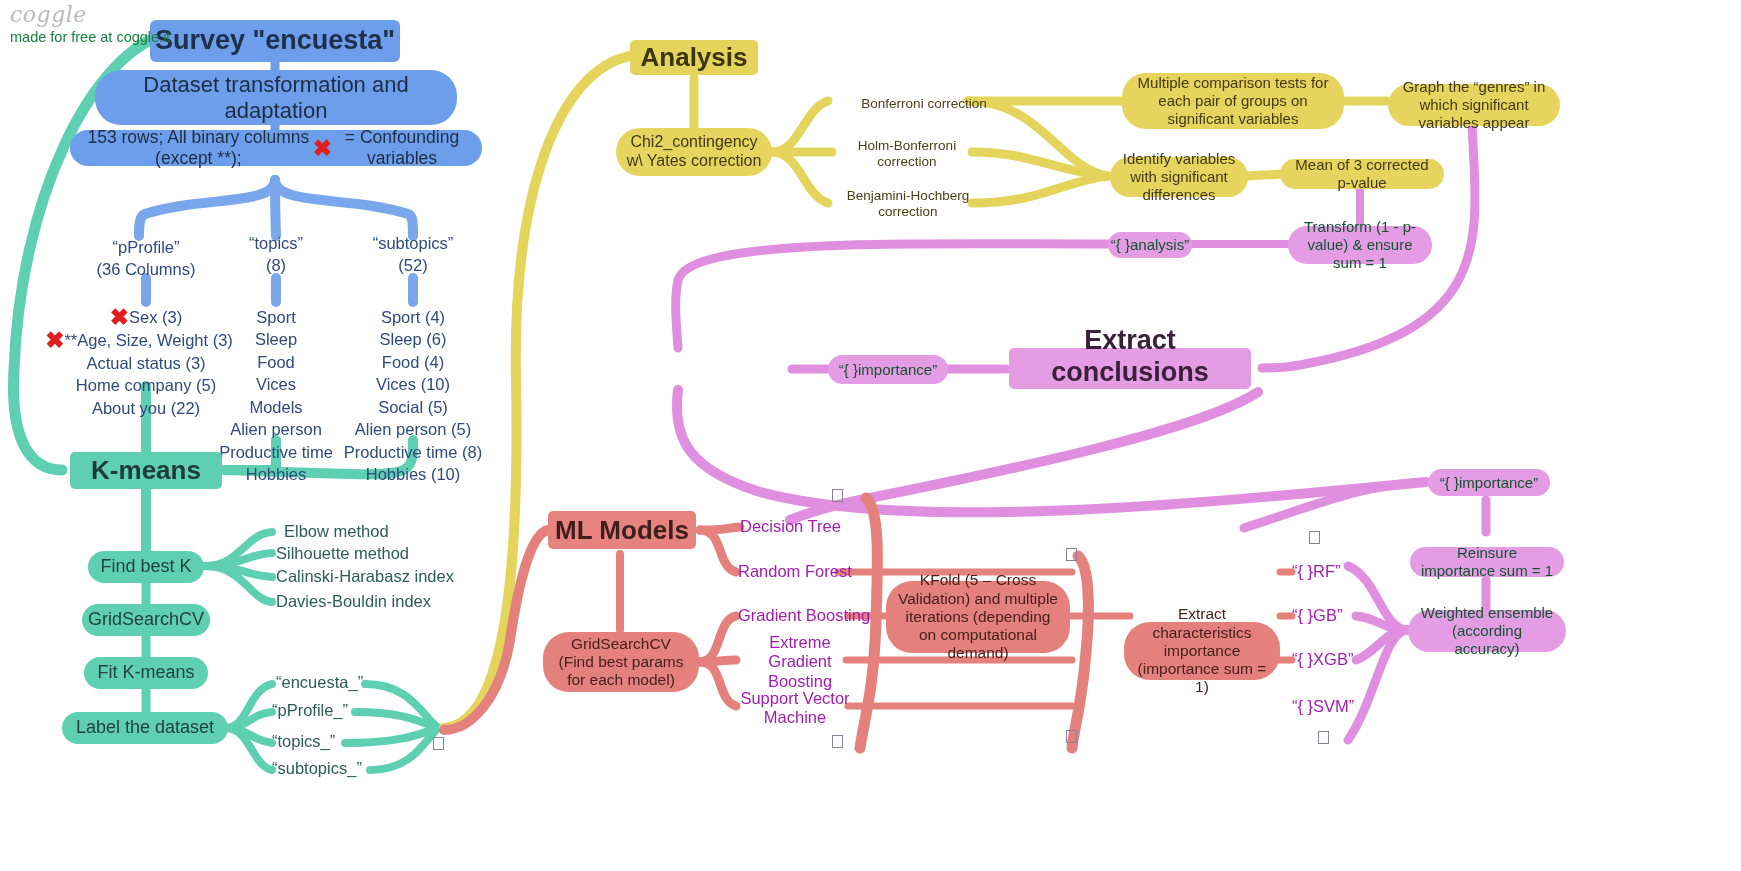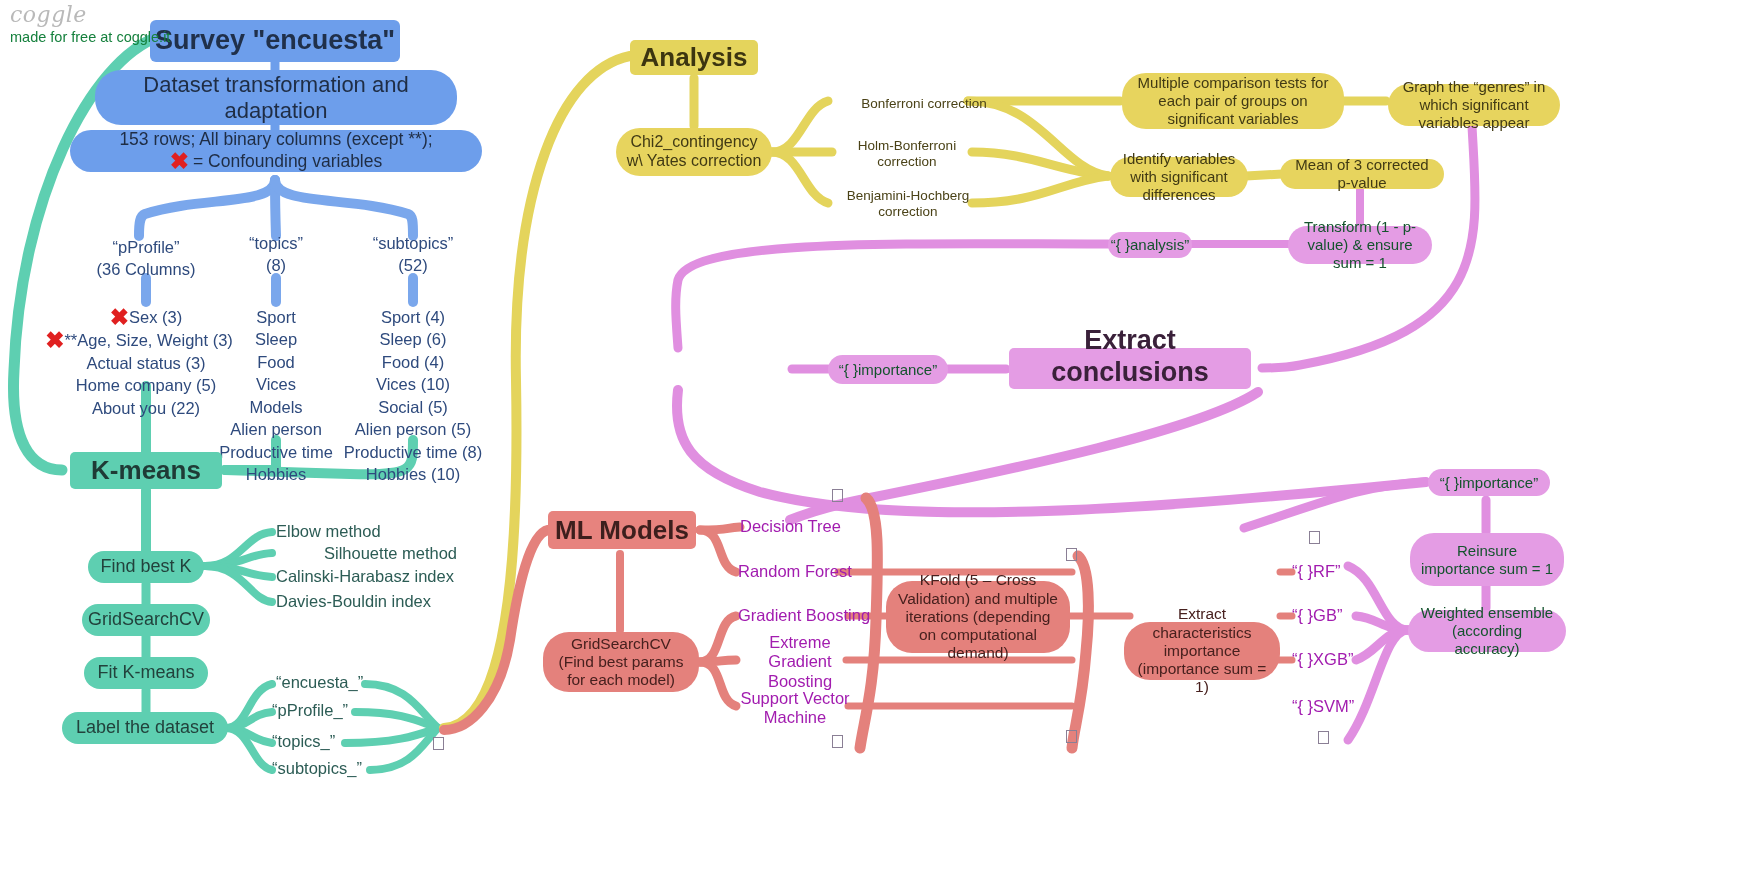--- a/index.html
+++ b/index.html
@@ -278,21 +278,21 @@
   </div>
 
   <div class="node blue-root" style="left:150px; top:20px; width:250px; height:42px;">
     <span>Survey "encuesta"</span>
   </div>
 
   <div class="node blue-box" style="left:95px; top:70px; width:362px; height:55px; padding:0 18px;">
     <span>Dataset transformation and adaptation</span>
   </div>
 
-  <div class="node blue-box" style="left:70px; top:130px; width:412px; height:42px; padding:14px 14px; flex-direction:column; font-size:17.5px;">
+  <div class="node blue-box" style="left:70px; top:130px; width:412px; height:36px; padding:14px 14px; flex-direction:row; font-size:17.5px;">
     <span>153 rows; All binary columns (except **);</span>
     <span style="display:flex;align-items:center;gap:4px;">
       <span class="xmark">✖</span>
       <span>= Confounding variables</span>
     </span>
   </div>
 
   <div class="node blue-text" style="left:76px; top:238px; width:140px; height:40px; flex-direction:column;">
     <span>“pProfile”</span>
     <span>(36 Columns)</span>
@@ -352,24 +352,24 @@
   <div class="node teal-box" style="left:82px; top:604px; width:128px; height:32px;">
     <span>GridSearchCV</span>
   </div>
   <div class="node teal-box" style="left:84px; top:657px; width:124px; height:32px;">
     <span>Fit K-means</span>
   </div>
   <div class="node teal-box" style="left:62px; top:712px; width:166px; height:32px;">
     <span>Label the dataset</span>
   </div>
 
-  <div class="node teal-text" style="left:276px; top:521px; width:176px; height:22px; justify-content:flex-start;">
+  <div class="node teal-text" style="left:284px; top:521px; width:176px; height:22px; justify-content:flex-start;">
     <span>Elbow method</span>
   </div>
-  <div class="node teal-text" style="left:276px; top:543px; width:176px; height:22px; justify-content:flex-start;margin-left:48px;">
+  <div class="node teal-text" style="left:276px; top:543px; width:176px; height:22px; justify-content:flex-start;">
     <span>Silhouette method</span>
   </div>
   <div class="node teal-text" style="left:276px; top:566px; width:200px; height:22px; justify-content:flex-start;">
     <span>Calinski-Harabasz index</span>
   </div>
   <div class="node teal-text" style="left:276px; top:591px; width:200px; height:22px; justify-content:flex-start;">
     <span>Davies-Bouldin index</span>
   </div>
 
   <div class="node teal-text" style="left:276px; top:672px; width:126px; height:22px; justify-content:flex-start;">
@@ -428,21 +428,21 @@
   <div class="node pink-box" style="left:828px; top:355px; width:120px; height:29px; font-size:15px;">
     <span>“{ }importance”</span>
   </div>
   <div class="node pink-root" style="left:1009px; top:348px; width:242px; height:41px;align-items:flex-end;">
     <span>Extract conclusions</span>
   </div>
 
   <div class="node pink-box" style="left:1428px; top:469px; width:122px; height:27px; font-size:15px;">
     <span>“{ }importance”</span>
   </div>
-  <div class="node pink-box" style="left:1410px; top:533px; width:154px; height:53px; padding:10px 10px;">
+  <div class="node pink-box" style="left:1410px; top:547px; width:154px; height:30px; padding:10px 10px;">
     <span>Reinsure importance sum = 1</span>
   </div>
   <div class="node pink-box" style="left:1408px; top:610px; width:158px; height:42px; padding:0 10px;">
     <span>Weighted ensemble (according accuracy)</span>
   </div>
 
   <div class="node red-root" style="left:548px; top:511px; width:148px; height:38px;">
     <span>ML Models</span>
   </div>
   <div class="node red-box" style="left:543px; top:632px; width:156px; height:60px; padding:0 10px;">

